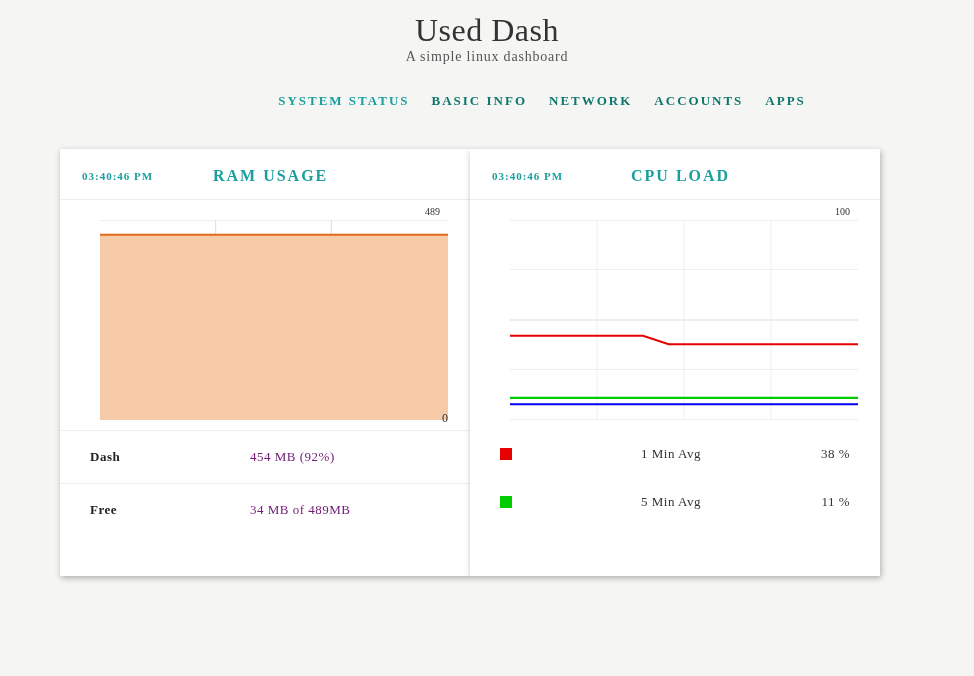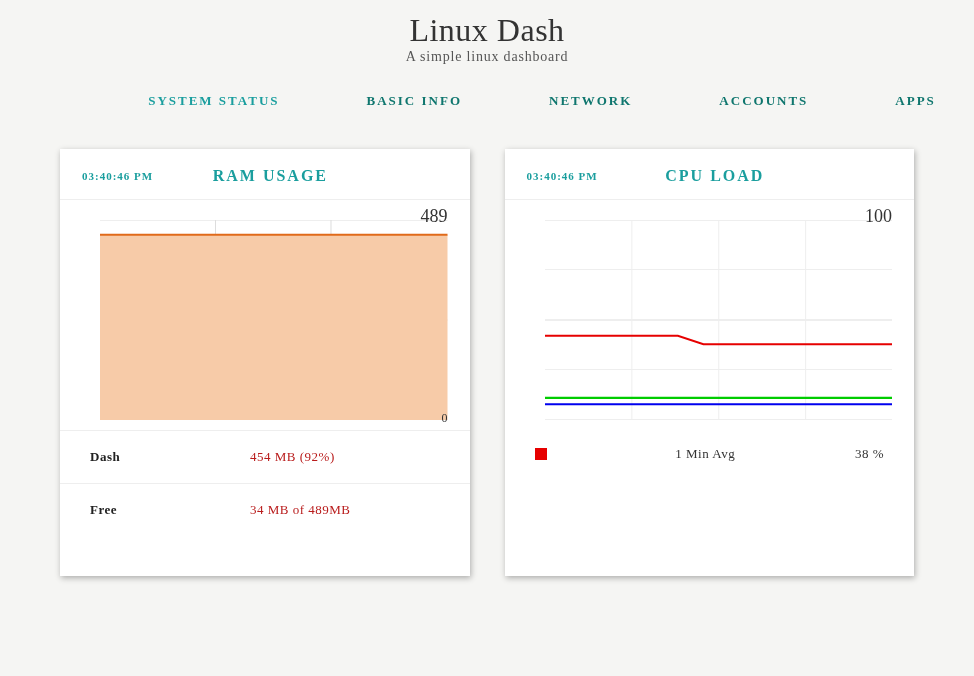--- a/index.html
+++ b/index.html
@@ -21,37 +21,36 @@
   letter-spacing: 0.5px;
 }
 .subtitle {
   font-size: 14px;
   color: #555;
   letter-spacing: 0.8px;
 }
 .nav {
   display: flex;
   justify-content: center;
-  gap: 87px;
+  gap: 22px;
   margin-top: 28px;
   padding-left: 110px;
 }
 .nav-item {
   font-size: 13px;
   font-weight: bold;
   letter-spacing: 2px;
   color: #0f766e;
   cursor: pointer;
 }
 .nav-item.active {
   color: #1a9e9e;
 }
 .cards {
   display: flex;
-  gap: 35px;
   padding: 40px 60px 0 60px;
 }
 .card {
   background: #fff;
   width: 410px;
   box-shadow: 1px 2px 6px rgba(0,0,0,0.3);
 }
 .card-header {
   display: flex;
   align-items: center;
@@ -73,23 +72,23 @@
   letter-spacing: 2px;
   padding-right: 60px;
 }
 .chart-area {
   position: relative;
   height: 200px;
   margin: 20px 22px 10px 40px;
 }
 .chart-label-top {
   position: absolute;
-  right: 0;
+  right: 8px;
   top: -14px;
-  font-size: 18px;
+  font-size: 10px;
   color: #333;
 }
 .chart-label-bottom {
   position: absolute;
   right: 0;
   bottom: -6px;
   font-size: 12px;
   color: #333;
 }
 .chart-svg {
@@ -107,21 +106,21 @@
 .stats-label {
   width: 100px;
   font-weight: bold;
   color: #222;
   letter-spacing: 0.5px;
 }
 .stats-value {
   flex: 1;
   text-align: left;
   padding-left: 60px;
-  color: #b91c1c;
+  color: #701a75;
   letter-spacing: 0.5px;
 }
 .legend-row {
   display: flex;
   align-items: center;
   padding: 16px 30px;
   font-size: 13px;
   color: #333;
 }
 .legend-swatch {
@@ -138,21 +137,21 @@
 .legend-value {
   width: 60px;
   text-align: right;
   letter-spacing: 0.5px;
 }
 </style>
 </head>
 <body>
 
 <div class="header">
-  <h1 class="title">Linux Dash</h1>
+  <h1 class="title">Used Dash</h1>
   <div class="subtitle">A simple linux dashboard</div>
 </div>
 
 <div class="nav">
   <div class="nav-item active">SYSTEM STATUS</div>
   <div class="nav-item">BASIC INFO</div>
   <div class="nav-item">NETWORK</div>
   <div class="nav-item">ACCOUNTS</div>
   <div class="nav-item">APPS</div>
 </div>
@@ -210,15 +209,20 @@
         <polyline points="0,169 340,169" fill="none" stroke="#00cc00" stroke-width="2"></polyline>
 
         <polyline points="0,110 130,110 155,118 340,118" fill="none" stroke="#e60000" stroke-width="2"></polyline>
       </svg>
     </div>
     <div class="legend-row">
       <span class="legend-swatch" style="background:#e60000"></span>
       <span class="legend-label">1 Min Avg</span>
       <span class="legend-value">38 %</span>
     </div>
+    <div class="legend-row">
+      <span class="legend-swatch" style="background:#00cc00"></span>
+      <span class="legend-label">5 Min Avg</span>
+      <span class="legend-value">11 %</span>
+    </div>
   </div>
 
 </div>
 
 </body></html>

